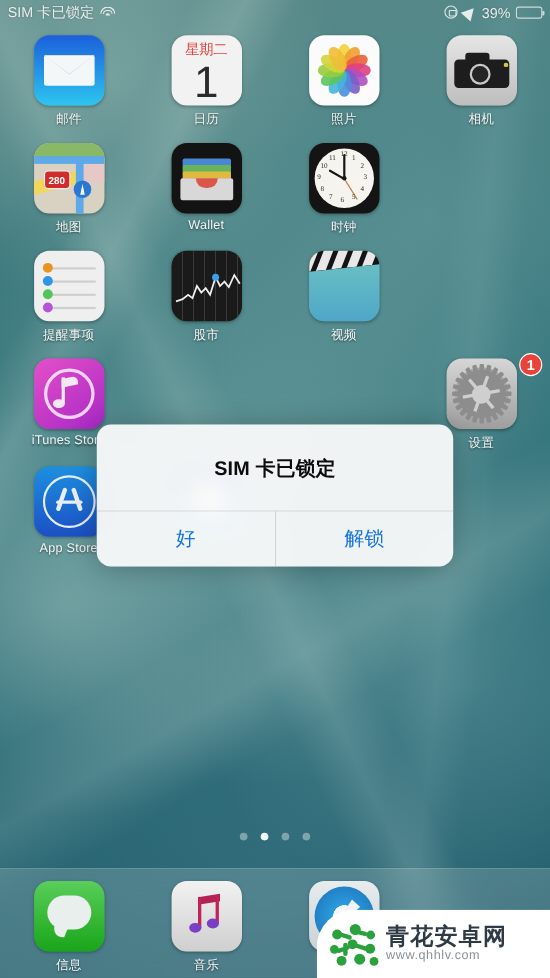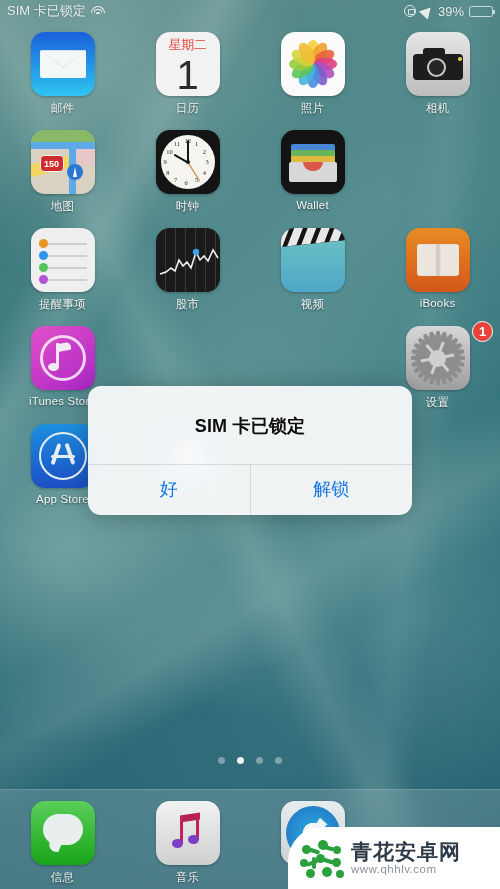--- a/index.html
+++ b/index.html
@@ -306,24 +306,35 @@
   </div>
 
   <div class="row">
     <div class="app">
       <div class="icon ic-maps">
         <span class="m-green"></span>
           <span class="m-pink"></span>
           <span class="m-yellow"></span>
         <span class="m-road"></span>
           <span class="m-road2"></span>
-        <span class="m-shield">150</span>
+        <span class="m-shield">280</span>
         <span class="m-pin"></span>
       </div>
       <div class="label">地图</div>
+    </div>
+    <div class="app">
+      <div class="icon ic-wallet">
+        <span class="card w1"></span>
+          <span class="card w2"></span>
+          <span class="card w3"></span>
+          <span class="card w4"></span>
+        <span class="w-pocket"></span>
+          <span class="w-notch"></span>
+      </div>
+      <div class="label">Wallet</div>
     </div>
     <div class="app">
       <div class="icon ic-clock">
         <div class="clock-face" id="clockface">
           <span class="hand h"></span>
             <span class="hand m"></span>
             <span class="hand s"></span>
             <span class="cpin"></span>
         <span class="ctick" style="left: 34.5px; top: 4.81347px;">1</span>
             <span class="ctick" style="left: 42.1865px; top: 12.5px;">2</span>
@@ -334,31 +345,20 @@
             <span class="ctick" style="left: 13.5px; top: 41.1865px;">7</span>
             <span class="ctick" style="left: 5.81347px; top: 33.5px;">8</span>
             <span class="ctick" style="left: 3px; top: 23px;">9</span>
             <span class="ctick" style="left: 5.81347px; top: 12.5px;">10</span>
             <span class="ctick" style="left: 13.5px; top: 4.81347px;">11</span>
             <span class="ctick" style="left: 24px; top: 2px;">12</span>
           </div>
       </div>
       <div class="label">时钟</div>
     </div>
-    <div class="app">
-      <div class="icon ic-wallet">
-        <span class="card w1"></span>
-          <span class="card w2"></span>
-          <span class="card w3"></span>
-          <span class="card w4"></span>
-        <span class="w-pocket"></span>
-          <span class="w-notch"></span>
-      </div>
-      <div class="label">Wallet</div>
-    </div>
   </div>
 
   <div class="row">
     <div class="app">
       <div class="icon ic-rem" id="remicon">
           <span class="r-row" style="top: 15px;"></span>
           <span class="r-dot" style="top: 11px; background: rgb(232, 148, 32);"></span>
           <span class="r-row" style="top: 27px;"></span>
           <span class="r-dot" style="top: 23px; background: rgb(47, 149, 232);"></span>
           <span class="r-row" style="top: 39px;"></span>
@@ -382,27 +382,20 @@
       <div class="icon ic-videos">
         <span class="clap" id="clap">
             <i style="left: -4px;"></i>
             <i style="left: 10px;"></i>
             <i style="left: 24px;"></i>
             <i style="left: 38px;"></i>
             <i style="left: 52px;"></i>
           </span>
       </div>
       <div class="label">视频</div>
-    </div>
-    <div class="app">
-      <div class="icon ic-ibooks">
-        <span class="bk l"></span>
-          <span class="bk r"></span>
-      </div>
-      <div class="label">iBooks</div>
     </div>
   </div>
 
   <div class="row">
     <div class="app">
       <div class="icon ic-itunes">
         <span class="it-circle"></span>
           <span class="it-note"></span>
           <span class="it-flag"></span>
           <span class="it-b1"></span>

